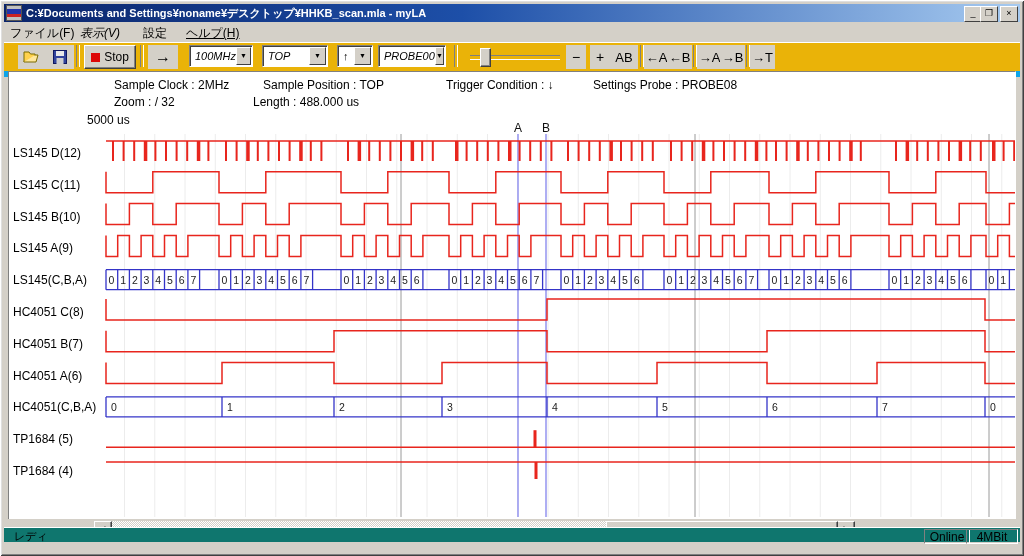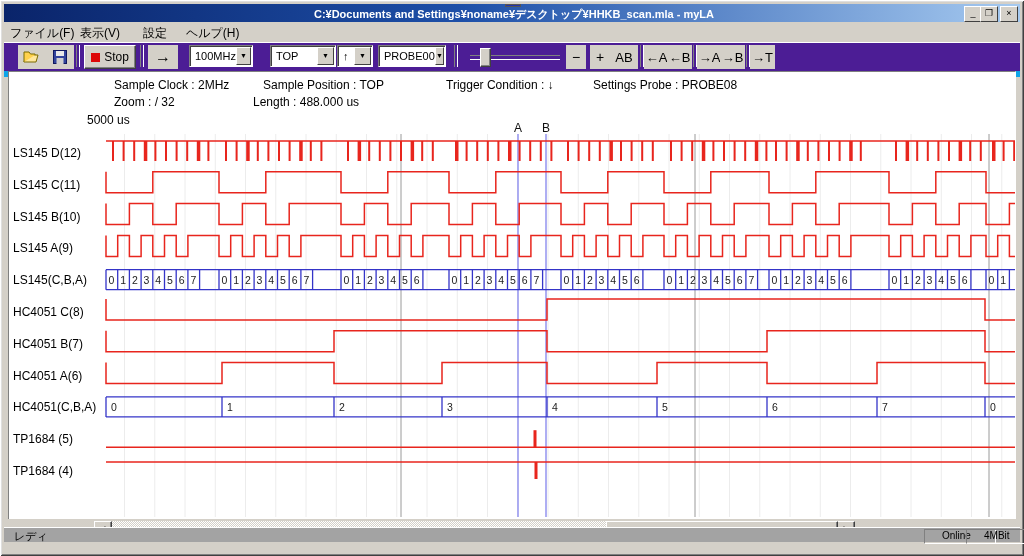--- a/index.html
+++ b/index.html
@@ -1,71 +1,71 @@
 <!DOCTYPE html>
 <html><head>
 <meta charset="utf-8">
 <style>
   html,body{margin:0;padding:0;}
   body{width:1024px;height:556px;position:relative;background:#d4d0c8;
        font-family:"Liberation Sans","DejaVu Sans",sans-serif;overflow:hidden;
        box-shadow:inset 1px 1px 0 #ffffff, inset -1px -1px 0 #404040, inset 2px 2px 0 #dfdfdf, inset -2px -2px 0 #808080;}
-  .abs{position:absolute;flex-direction:column;}
+  .abs{position:absolute;}
   .titlebar{left:4px;top:4px;width:1016px;height:18px;
      background:linear-gradient(90deg,#0a246a,#1d4fa8 45%,#a6caf0);display:flex;align-items:center;}
   .titletext{color:#fff;font-size:11px;font-weight:bold;margin-left:4px;white-space:nowrap;}
   .appicon{width:14px;height:14px;margin-left:2px;background:
      linear-gradient(180deg,#c0c0c0 0 25%,#2233aa 25% 55%,#cc2222 55% 80%,#c0c0c0 80%);border:1px solid #555;}
   .winbtn{width:16px;height:14px;background:#d4d0c8;border:1px solid;border-color:#fff #404040 #404040 #fff;
      font-size:9px;line-height:12px;text-align:center;color:#000;position:absolute;top:2px;}
   .menubar{left:4px;top:23px;width:1016px;height:18px;background:#d4d0c8;}
   .menuitem{position:absolute;top:1px;font-size:12px;color:#000;padding:1px 4px;}
-  .toolbar{left:4px;top:42px;width:1016px;height:28px;background:#4c1d95;
+  .toolbar{left:4px;top:42px;width:1016px;height:28px;background:#eab308;
      border-top:1px solid #fff;border-bottom:6px solid #0ea5e9;}
   .tbtn{position:absolute;top:2px;height:22px;background:#d4d0c8;display:flex;align-items:center;justify-content:center;}
   .flat{border:1px solid transparent;}
   .raised{border:1px solid;border-color:#fff #404040 #404040 #fff;box-shadow:inset -1px -1px 0 #808080;}
   .sep{position:absolute;top:2px;height:22px;width:2px;border-left:1px solid #808080;border-right:1px solid #fff;}
   .combo{position:absolute;top:2px;height:20px;background:#fff;border:1px solid;border-color:#808080 #fff #fff #808080;
-     box-shadow:inset 1px 1px 0 #404040;display:flex;align-items:center;}
+     box-shadow:inset 1px 1px 0 #404040;display:flex;align-items:center;font-style:italic;}
   .combo .val{font-size:11px;margin-left:5px;flex:1;white-space:nowrap;}
   .combo .drop{width:15px;height:16px;margin:1px 1px 1px 0;background:#d4d0c8;border:1px solid;
      border-color:#fff #404040 #404040 #fff;font-size:7px;line-height:15px;text-align:center;}
   .client{left:8px;top:71px;width:1006px;height:448px;background:#ffffff;
      border:1px solid;border-color:#808080 #fff #fff #808080;}
   .itxt{position:absolute;font-size:12px;color:#000;white-space:nowrap;}
   .cursorlbl{position:absolute;font-size:12px;color:#111;width:12px;text-align:center;}
   .bottomstrip{left:8px;top:519px;width:1008px;height:19px;background:#d4d0c8;}
   .sbar{position:absolute;left:86px;top:2px;width:760px;height:16px;background:#efefef;
      background:repeating-conic-gradient(#fff 0 25%,#d4d0c8 0 50%) 0 0/2px 2px;}
   .sbtn{position:absolute;top:0;width:16px;height:16px;background:#d4d0c8;border:1px solid;
      border-color:#fff #404040 #404040 #fff;box-shadow:inset -1px -1px 0 #808080;font-size:8px;line-height:14px;text-align:center;color:#000;}
   .sthumb{position:absolute;top:0;height:16px;background:#d4d0c8;border:1px solid;
      border-color:#fff #404040 #404040 #fff;box-shadow:inset -1px -1px 0 #808080;}
-  .statusbar{left:4px;top:527px;width:1016px;height:14px;background:#a3a3a3;border-top:1px solid #fff;font-size:11px;}
+  .statusbar{left:4px;top:527px;width:1016px;height:14px;background:#0f766e;border-top:1px solid #fff;font-size:11px;text-align:center;}
   .scell{position:absolute;top:1px;height:13px;border:1px solid;border-color:#808080 #fff #fff #808080;
-     font-size:10px;padding:0 17px;color:#000;}
+     font-size:12px;padding:0 4px;color:#000;}
   svg text{font-family:"Liberation Sans","DejaVu Sans",sans-serif;}
 </style>
 </head>
 <body>
 
 <div class="abs titlebar">
   <div class="appicon"></div>
   <div class="titletext">C:¥Documents and Settings¥noname¥デスクトップ¥HHKB_scan.mla - myLA</div>
   <div class="winbtn" style="left:960px">_</div>
   <div class="winbtn" style="left:976px">❐</div>
   <div class="winbtn" style="left:996px">×</div>
 </div>
 
 <div class="abs menubar" id="menubar">
     <div class="menuitem" style="left: 2px;">ファイル(F)</div>
-    <div class="menuitem" style="left: 72px;">表示(V)</div>
+    <div class="menuitem" style="left: 72px; font-style: italic;">表示(V)</div>
     <div class="menuitem" style="left: 135px;">設定</div>
-    <div class="menuitem" style="left: 178px;">ヘルプ(H)</div>
+    <div class="menuitem" style="left: 178px; text-decoration: underline;">ヘルプ(H)</div>
   </div>
 
 <div class="abs toolbar">
   <div class="tbtn flat" style="left:14px;width:26px">
     <svg width="18" height="14">
       <path d="M1 12 L3 5 L15 5 L13 12 Z" fill="#ffe79c" stroke="#7a6a00"></path>
       <path d="M1 12 L1 2 L6 2 L7.5 4 L12 4 L12 5" fill="#ffd24d" stroke="#7a6a00"></path>
     </svg>
   </div>
   <div class="tbtn flat" style="left:42px;width:26px">
@@ -79,21 +79,21 @@
   <div class="tbtn raised" style="left:80px;width:50px">
     <span style="width:9px;height:9px;background:#dd0808;display:inline-block;margin-right:4px"></span>
     <span style="font-size:12px">Stop</span>
   </div>
   <div class="sep" style="left:136px"></div>
   <div class="tbtn flat" style="left:144px;width:28px;font-size:16px;font-weight:bold">→</div>
   <div class="combo" style="left:185px;width:62px">
     <span class="val">100MHz</span>
     <span class="drop">▼</span>
   </div>
-  <div class="combo" style="left:266px;width:64px">
+  <div class="combo" style="left:258px;width:64px">
     <span class="val">TOP</span>
     <span class="drop">▼</span>
   </div>
   <div class="combo" style="left:333px;width:34px">
     <span class="val">↑</span>
     <span class="drop">▼</span>
   </div>
   <div class="combo" style="left:374px;width:66px">
     <span class="val">PROBE00</span>
     <span class="drop">▼</span>

